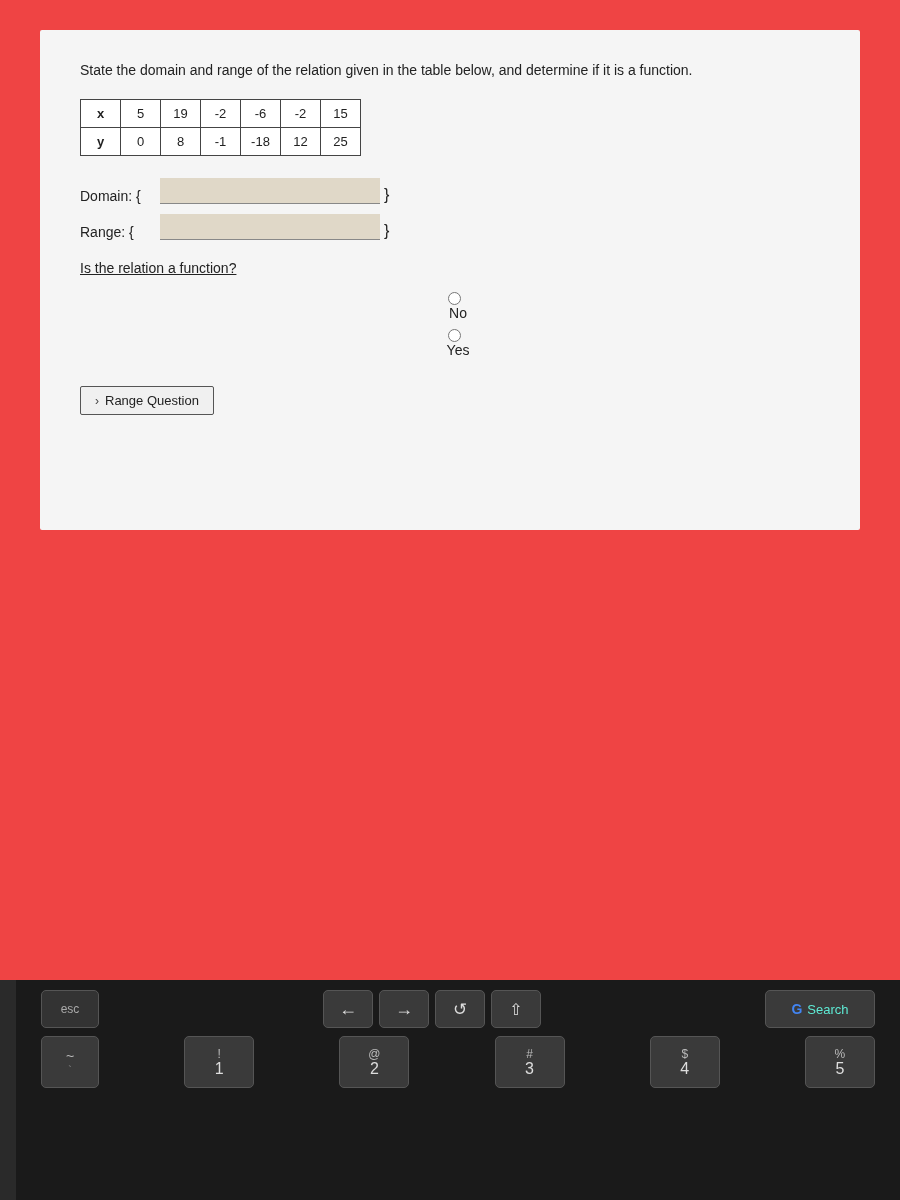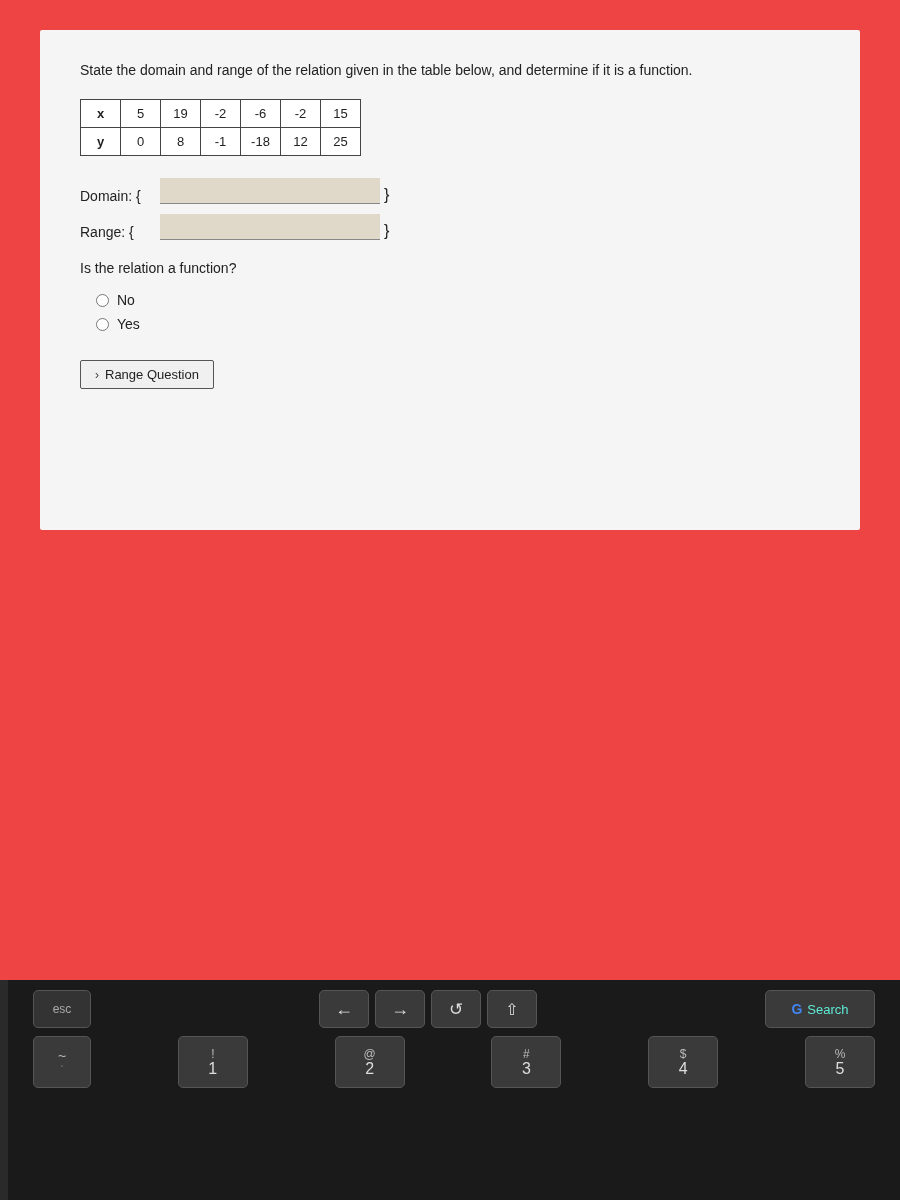--- a/index.html
+++ b/index.html
@@ -96,30 +96,32 @@
       font-size: 16px;
       color: #222;
     }
 
     
     .function-question {
       margin-top: 20px;
       margin-bottom: 16px;
       font-size: 14px;
       color: #222;
+      text-decoration: underline;
     }
 
     .radio-option {
       display: flex;
       align-items: center;
       margin-bottom: 8px;
       margin-left: 16px;
       font-size: 14px;
       color: #222;
       cursor: pointer;
+      flex-direction: column;
     }
 
     .radio-option input[type="radio"] {
       margin-right: 8px;
       cursor: pointer;
     }
 
     
     .next-btn {
       display: inline-flex;
@@ -137,21 +139,21 @@
     .next-chevron {
       margin-right: 6px;
       font-size: 12px;
       color: #444;
     }
 
     
     .keyboard-area {
       position: absolute;
       bottom: 0;
-      left: 8px;
+      left: 16px;
       right: 0;
       height: 220px;
       background: #1a1a1a;
       padding: 10px 20px 15px 20px;
     }
 
     
     .keyboard-row {
       display: flex;
       align-items: center;

